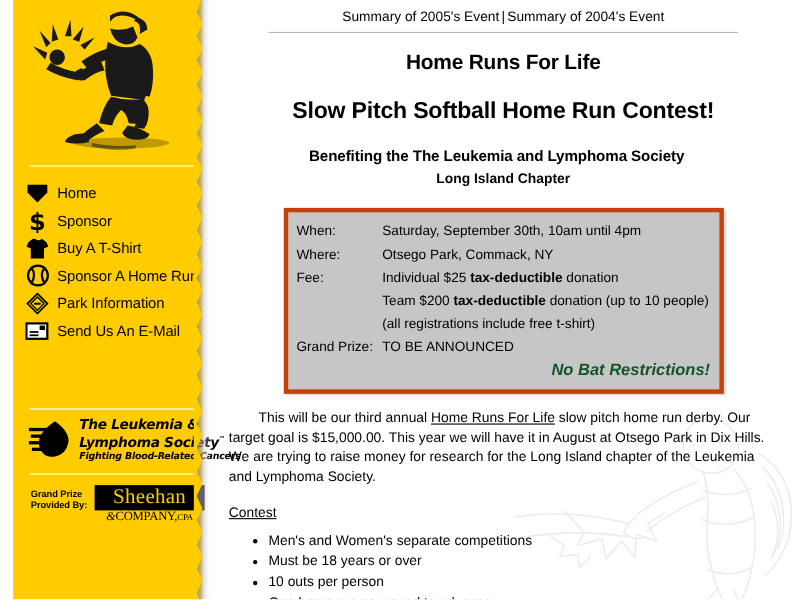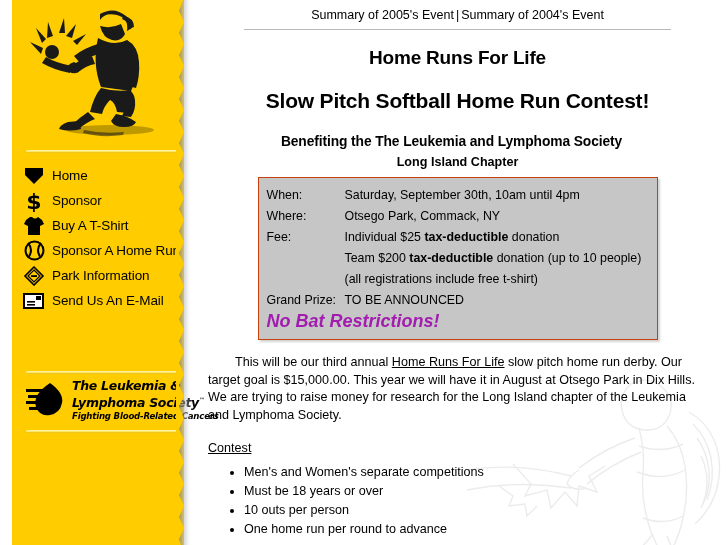--- a/index.html
+++ b/index.html
@@ -241,47 +241,47 @@
   h4#chapter {
     text-align: center;
     font-size: 12.6px;
     font-weight: bold;
     margin: 6px 0 0 0;
   }
 
   
   #infobox {
     position: relative;
-    margin: 8px auto 0 auto;
+    margin: 20px auto 0 auto;
     width: 400px;
     background: #C6C6C6;
-    border: 1px solid #c2410c;
+    border: 4px solid #c2410c;
     box-shadow: 2px 2px 2px rgba(0,0,0,0.18);
     padding: 7px 8px 8px 8px;
     box-sizing: border-box;
     font-size: 12.4px;
     color: #000;
   }
   .info-row {
     display: flex;
     line-height: 21px;
   }
   .info-label {
     flex: 0 0 78px;
     white-space: nowrap;
   }
   .info-label.wide { flex: 0 0 78px; }
   .info-val { flex: 1; white-space: nowrap; }
   .info-val b { font-weight: bold; }
   #no-bat {
-    text-align: left;
-    color: #a21caf;
+    text-align: right;
+    color: #14532d;
     font-weight: bold;
     font-style: italic;
-    font-size: 18px;
+    font-size: 15px;
     line-height: 19px;
     padding-top: 1px;
   }
 
   
   #body-copy {
     margin: 14px 24px 0 20px;
     font-size: 12.6px;
     line-height: 17.6px;
     color: #000;
@@ -443,20 +443,36 @@
         <div class="lls-line">The Leukemia &amp;</div>
         <div class="lls-line">
           <span>Lymphoma Society</span><span id="lls-tm">™</span>
         </div>
         <div id="lls-tag">Fighting Blood-Related Cancers</div>
       </div>
     </div>
 
     <div class="side-hr" id="side-hr-3"></div>
 
+    <div id="sponsor-block">
+      <div id="sponsor-row">
+        <div id="sponsor-caption">
+          <div>Grand Prize</div>
+          <div>Provided By:</div>
+        </div>
+        <div id="sheehan-mark">
+          <div id="sheehan-box">
+            <span id="sheehan-word">Sheehan</span>
+          </div>
+          <div id="sheehan-sub">
+            <span class="amp">&amp;</span><span>COMPANY</span><span>,</span><span class="cpa">CPA</span>
+          </div>
+        </div>
+      </div>
+    </div>
   </div>
 
   <div id="sidebar-edge">
     <svg width="16" height="545" viewBox="0 0 16 545" preserveAspectRatio="none" aria-hidden="true">
       <defs>
         <linearGradient id="tearShade" x1="0" y1="0" x2="1" y2="0">
           <stop offset="0%" stop-color="#808080" stop-opacity="0.75"></stop>
           <stop offset="55%" stop-color="#c9c9c9" stop-opacity="0.45"></stop>
           <stop offset="100%" stop-color="#ffffff" stop-opacity="0"></stop>
         </linearGradient>

